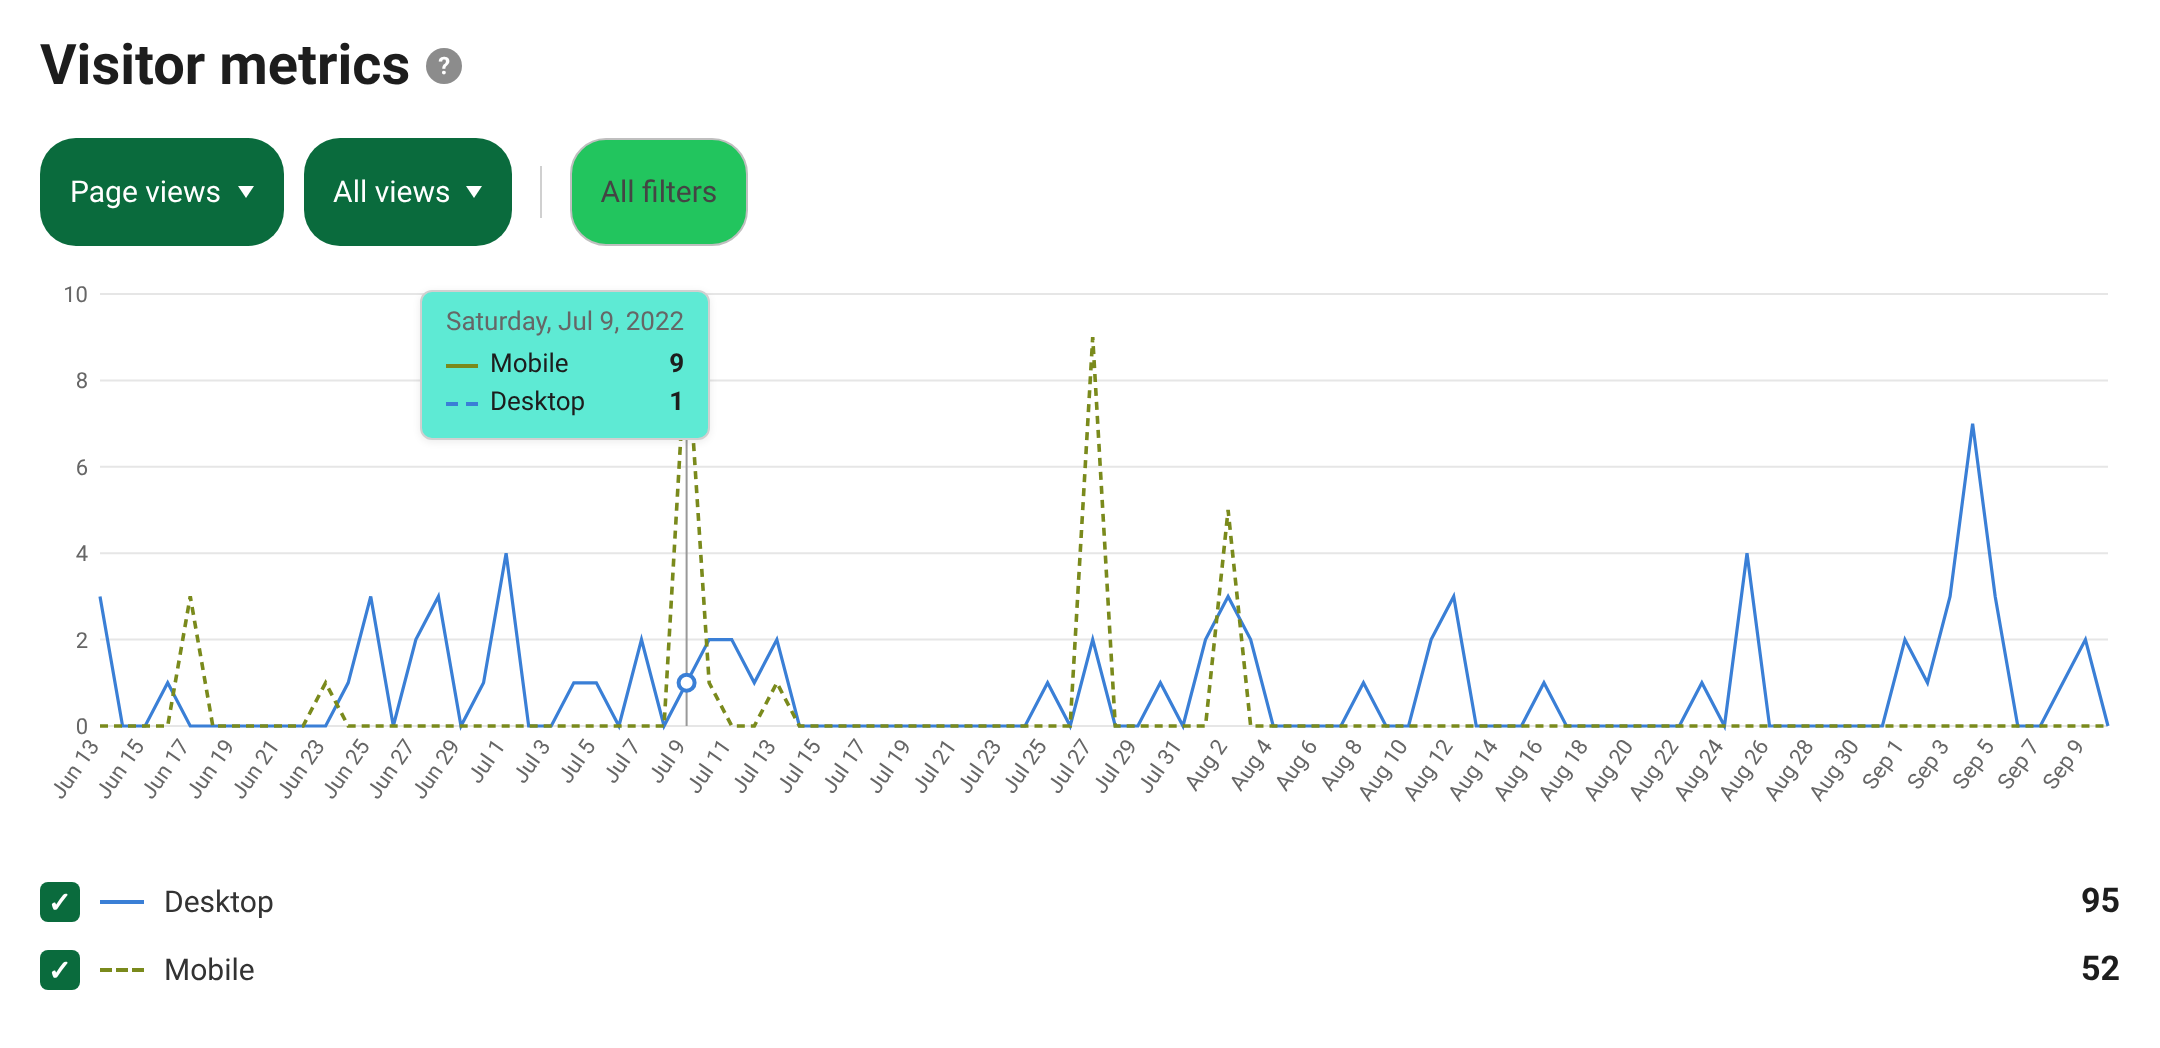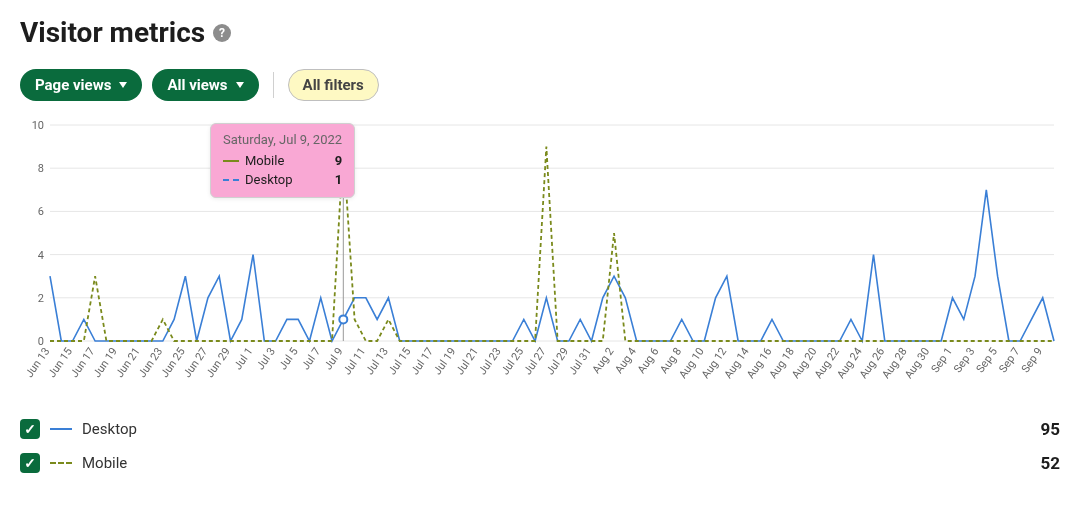--- a/index.html
+++ b/index.html
@@ -38,31 +38,31 @@
     margin-bottom: 18px;
   }
   .divider {
     width: 1px;
     height: 26px;
     background: #d0d0d0;
     margin: 0 4px;
   }
   .pill {
     border-radius: 18px;
-    padding: 6px 14px;
+    padding: 17px 14px;
     font-size: 15px;
-    font-weight: 700;
+    font-weight: 400;
     display: inline-flex;
     align-items: center;
     gap: 6px;
     cursor: pointer;
     border: 1px solid transparent;
   }
   .pill.green { background: #0a6b3d; color: #fff; }
-  .pill.outline { background: #fef9c3; color: #444; border: 1px solid #bfbfbf; }
+  .pill.outline { background: #22c55e; color: #444; border: 1px solid #bfbfbf; }
   .caret {
     width: 0; height: 0;
     border-left: 4px solid transparent;
     border-right: 4px solid transparent;
     border-top: 6px solid currentColor;
     margin-left: 2px;
   }
   .chart-wrap {
     position: relative;
     height: 280px;
@@ -76,21 +76,21 @@
   .series-desktop { fill: none; stroke: #3a7fd6; stroke-width: 1.6; }
   .series-mobile  { fill: none; stroke: #7a8a1c; stroke-width: 1.8; stroke-dasharray: 4 3; }
   .hover-line { stroke: #999; stroke-width: 1; }
   .pt-mobile { fill: #7a8a1c; }
   .pt-desktop { fill: #fff; stroke: #3a7fd6; stroke-width: 2; }
 
   .tooltip {
     position: absolute;
     left: 190px;
     top: 4px;
-    background: #f9a8d4;
+    background: #5eead4;
     border: 1px solid #d0d0d0;
     border-radius: 6px;
     padding: 8px 12px;
     font-size: 13px;
     box-shadow: 0 1px 4px rgba(0,0,0,0.08);
     min-width: 130px;
   }
   .tooltip-date { color: #666; margin-bottom: 4px; }
   .tt-row {
     display: flex;

